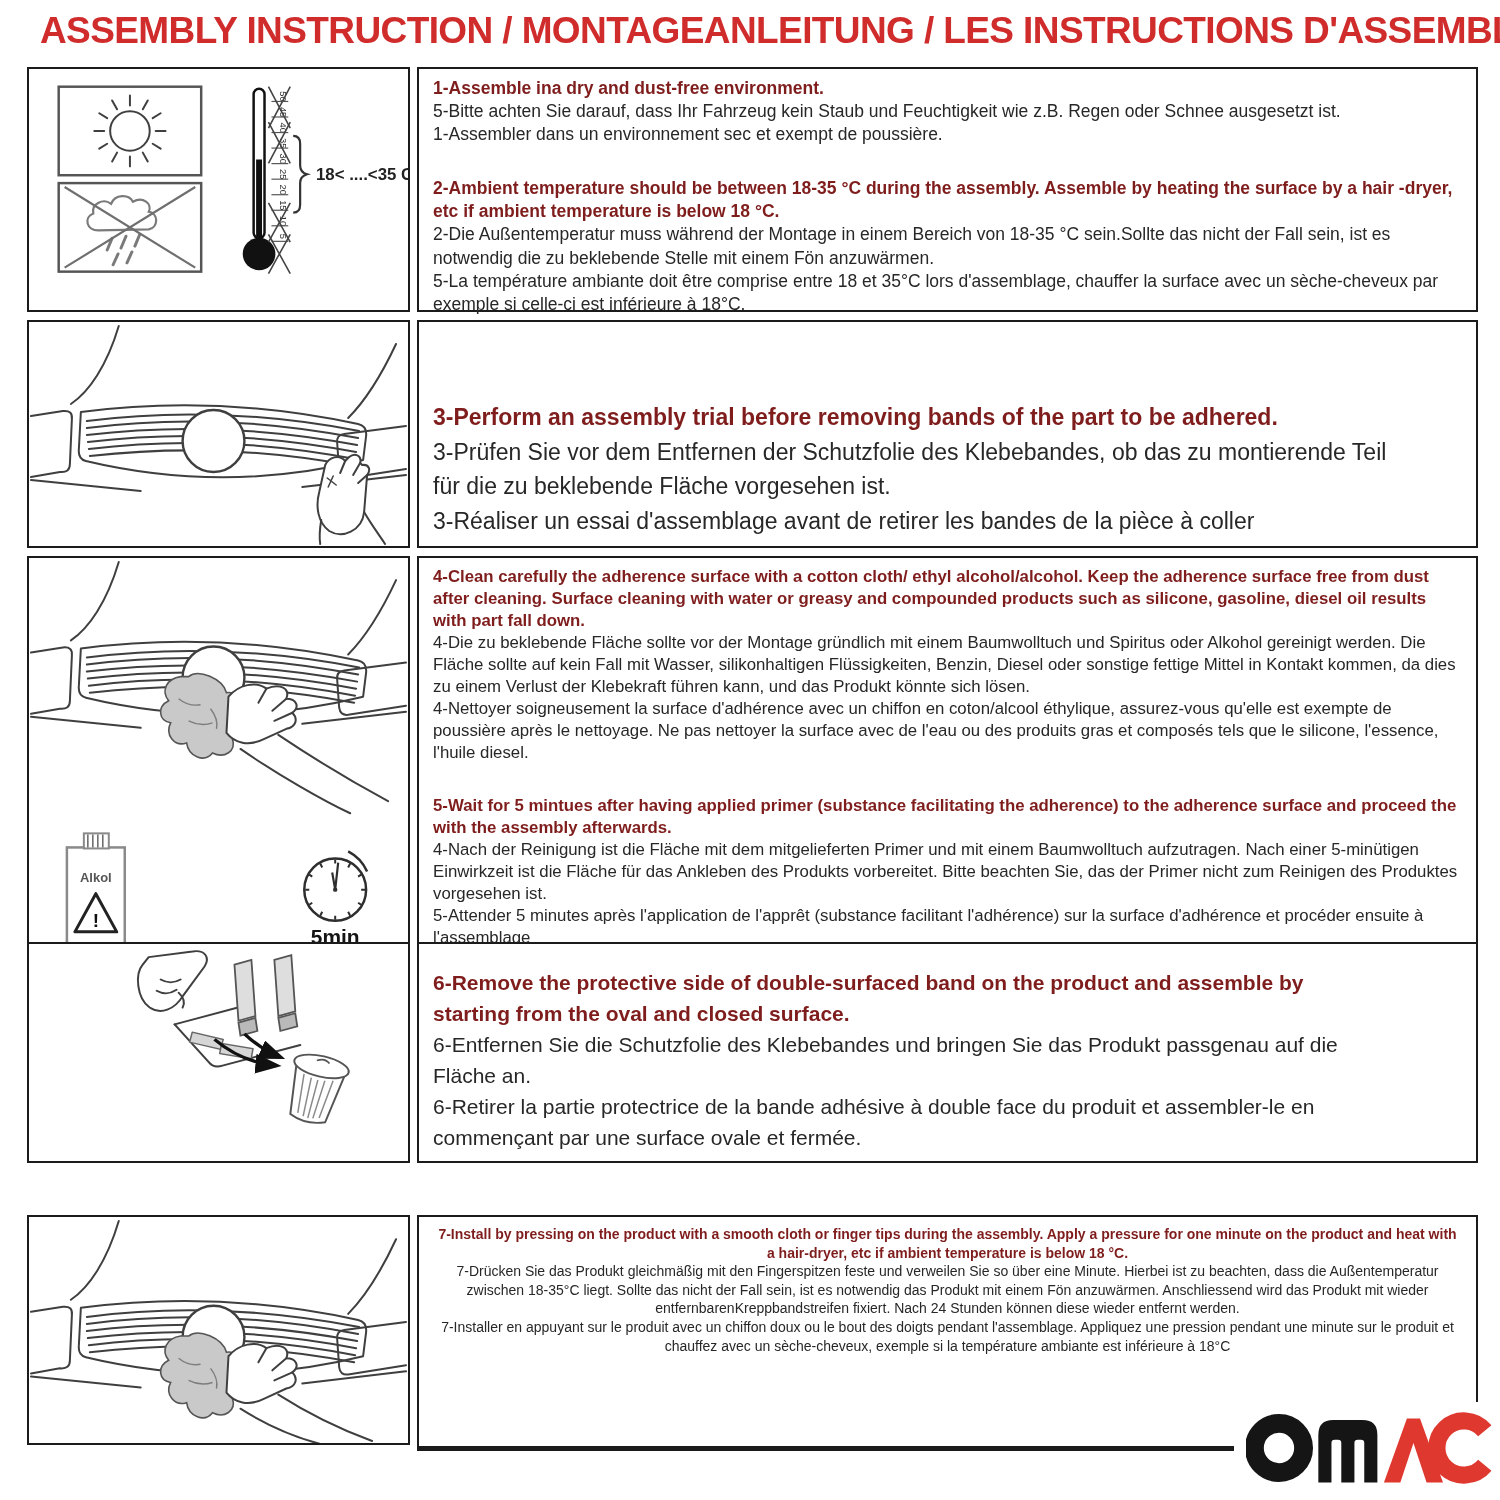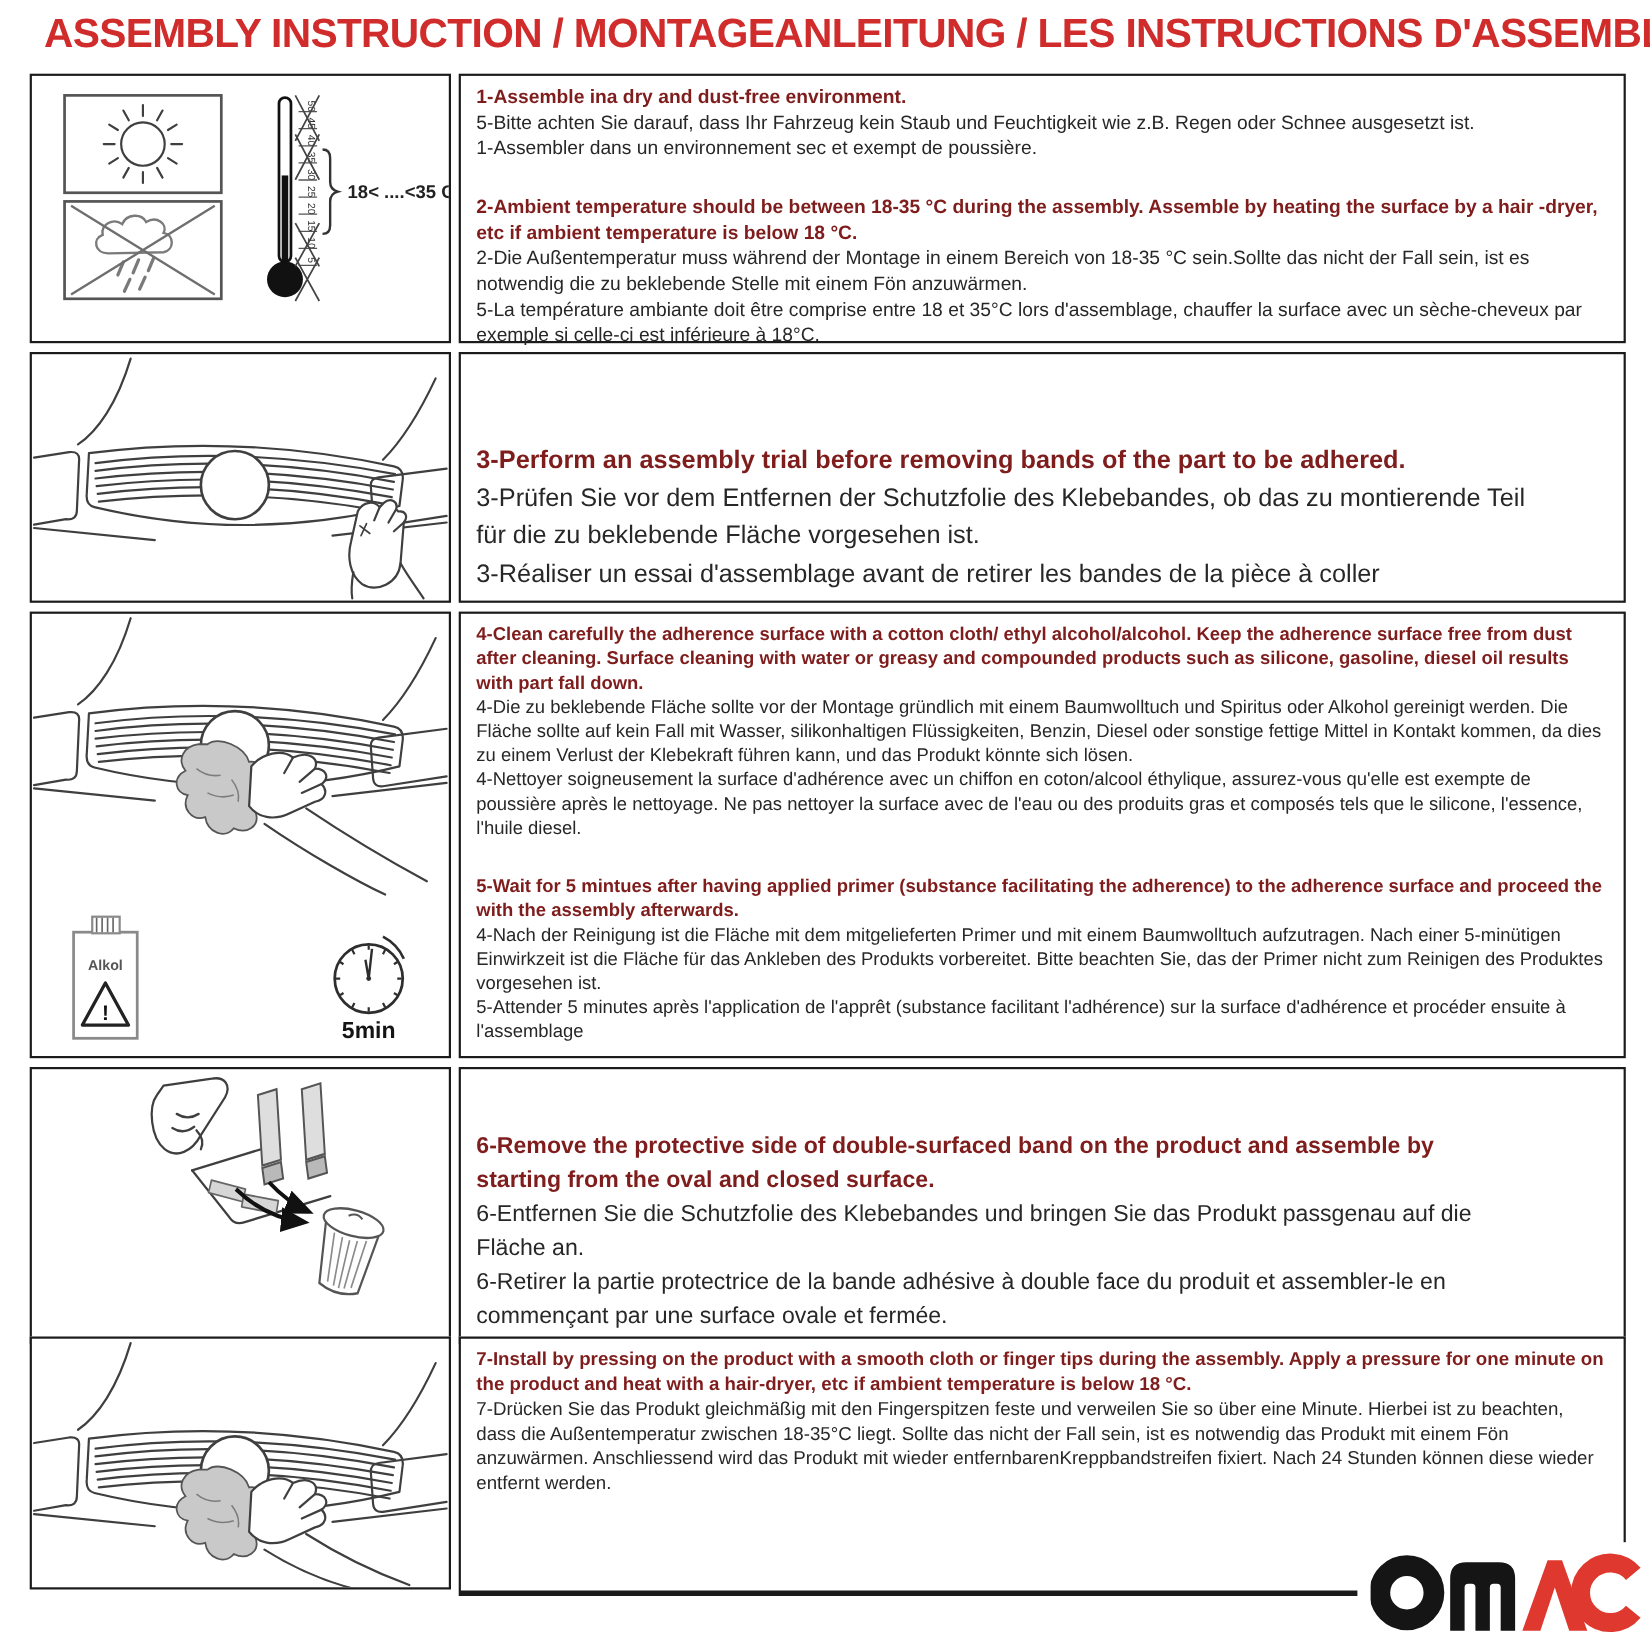--- a/index.html
+++ b/index.html
@@ -16,33 +16,33 @@
     background:#fff;box-sizing:border-box;
   }
   .imgbox svg{display:block;width:100%;height:100%;}
   .textbox{
     position:absolute;left:417px;width:1061px;border:2.5px solid #1b1b1b;
     background:#fff;box-sizing:border-box;padding:8px 14px;
   }
   .r1{top:67px;height:245px}
   .r2{top:320px;height:228px}
   .r3{top:556px;height:406px}
-  .r4{top:970px;height:252px}
+  .r4{top:942px;height:221px}
   .r5{top:1215px;height:230px}
   .tb5{height:236px;border-bottom-width:5px;}
   .center{display:flex;flex-direction:column;justify-content:flex-end;}
   p{margin:0;}
   .b{font-weight:700;color:#7f1d1d;}
   .r{font-weight:400;color:#272727;}
   .gap{margin-top:31px;}
   .s1 p{font-size:17.5px;line-height:1.32;}
   .s2 p{font-size:23px;line-height:1.5;max-width:985px;}
   .s3 p{font-size:16.8px;line-height:1.31;}
   .s4 p{font-size:21px;line-height:1.48;max-width:935px;}
-  .s5 p{font-size:17px;line-height:1.33;}
+  .s5 p{font-size:14px;line-height:1.33;text-align:center;}
   .logo{
     position:absolute;left:1234px;top:1402px;width:260px;height:92px;
     background:#fff;display:flex;align-items:center;justify-content:center;z-index:5;
     padding-left:6px;
   }
   .sketch{stroke:#3f3f3f;fill:none;stroke-width:2;stroke-linecap:round;stroke-linejoin:round;}
 </style>
 </head>
 <body>
 
@@ -246,20 +246,21 @@
     <g class="sketch">
       <path d="M200,138 C210,126 228,122 238,130 C252,124 262,130 258,140 C268,140 272,148 264,154 C270,160 268,168 258,170 L236,180 C220,188 206,184 198,174 Z" fill="#fff"></path>
       <path d="M238,130 L230,144 M258,140 L244,152 M264,154 L246,162"></path>
       <path d="M250,176 C288,200 322,214 344,222 M212,190 C244,210 272,220 296,226"></path>
     </g>
   </svg>
 </div>
 <div class="textbox r5 s5 tb5">
   <p class="b">7-Install by pressing on the product with a smooth cloth or finger tips during the assembly. Apply a pressure for one minute on the product and heat with a hair-dryer, etc if ambient temperature is below 18 °C.</p>
   <p class="r">7-Drücken Sie das Produkt gleichmäßig mit den Fingerspitzen feste und verweilen Sie so über eine Minute. Hierbei ist zu beachten, dass die Außentemperatur zwischen 18-35°C liegt. Sollte das nicht der Fall sein, ist es notwendig das Produkt mit einem Fön anzuwärmen. Anschliessend wird das Produkt mit wieder entfernbarenKreppbandstreifen fixiert. Nach 24 Stunden können diese wieder entfernt werden.</p>
+  <p class="r">7-Installer en appuyant sur le produit avec un chiffon doux ou le bout des doigts pendant l'assemblage. Appliquez une pression pendant une minute sur le produit et chauffez avec un sèche-cheveux, exemple si la température ambiante est inférieure à 18°C</p>
 </div>
 
 <div class="logo">
   <svg viewBox="0 0 302 100" width="248" height="82">
     <circle cx="40" cy="50" r="30" fill="none" stroke="#151515" stroke-width="23"></circle>
     <path d="M88,92 L88,34 Q88,16 106,16 L142,16 Q160,16 160,34 L160,92 L144,92 L144,44 Q144,40 140,40 L136,40 Q132,40 132,44 L132,92 L116,92 L116,44 Q116,40 112,40 L108,40 Q104,40 104,44 L104,92 Z" fill="#151515"></path>
     <path class="logo-red" d="M168,92 L196,14 L212,14 L240,92 L220,92 L204,44 L188,92 Z" fill="#df382f"></path>
     <path class="logo-red-stroke" d="M291,29 A33,33 0 1 0 291,71" fill="none" stroke="#df382f" stroke-width="21"></path>
   </svg>
 </div>

